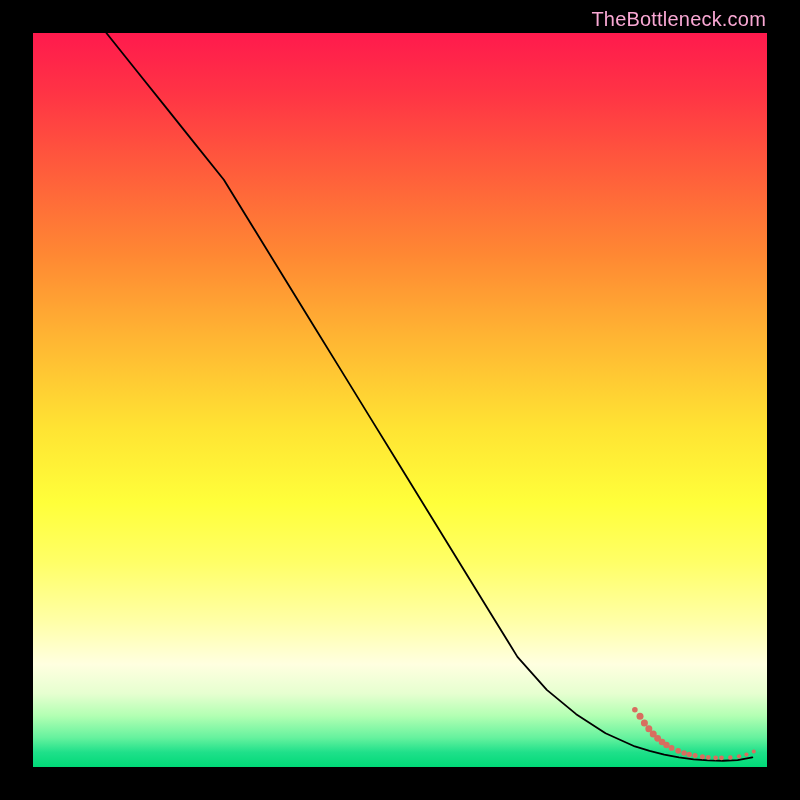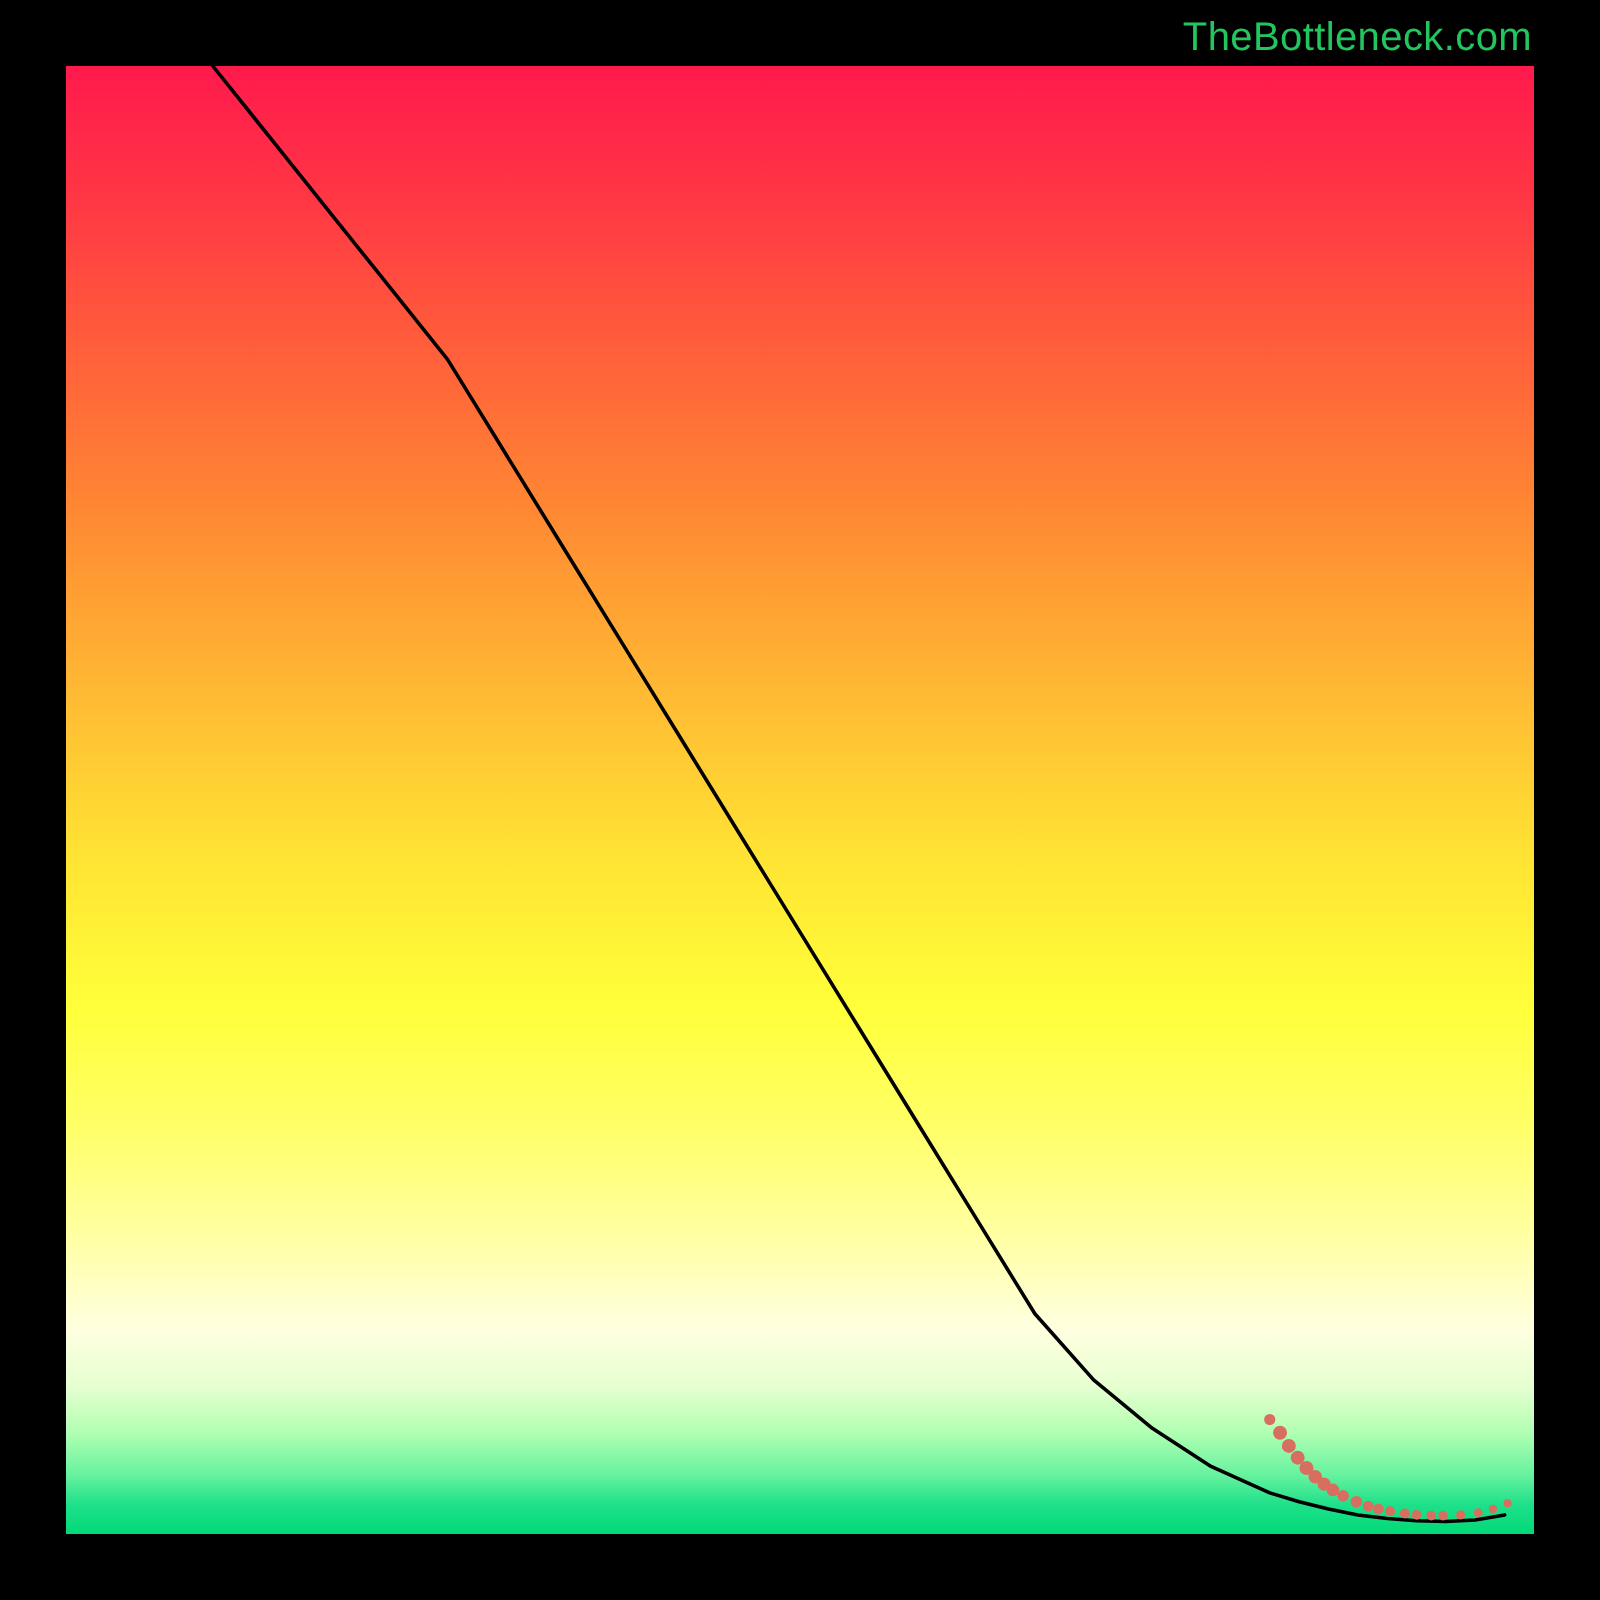--- a/index.html
+++ b/index.html
@@ -39,21 +39,21 @@
       #b3ffb3 93%,
       #66f29e 96%,
       #1fe08a 98%,
       #00d977 100%
     );
   }
   .attribution {
     position: absolute;
     top: 8px;
     right: 34px;
-    color: #22c55e;
+    color: #f9a8d4;
     font-size: 20px;
     font-weight: 500;
     letter-spacing: 0.2px;
     user-select: none;
   }
   svg.curve {
     position: absolute;
     left: 0;
     top: 0;
     width: 734px;

